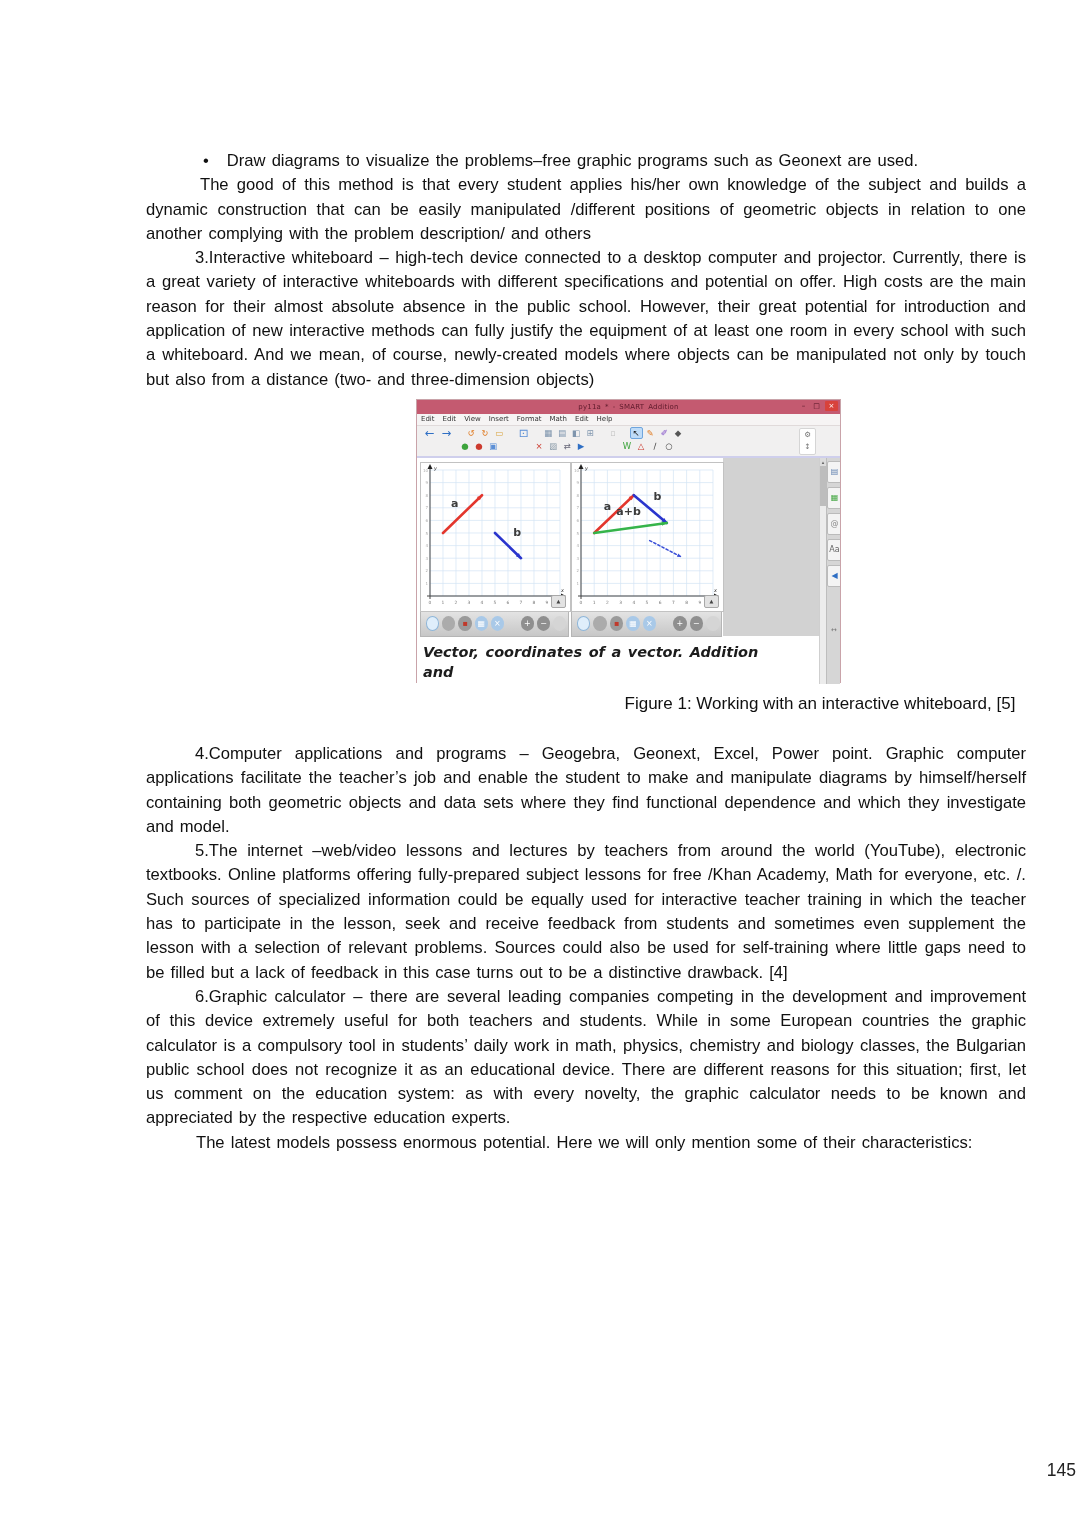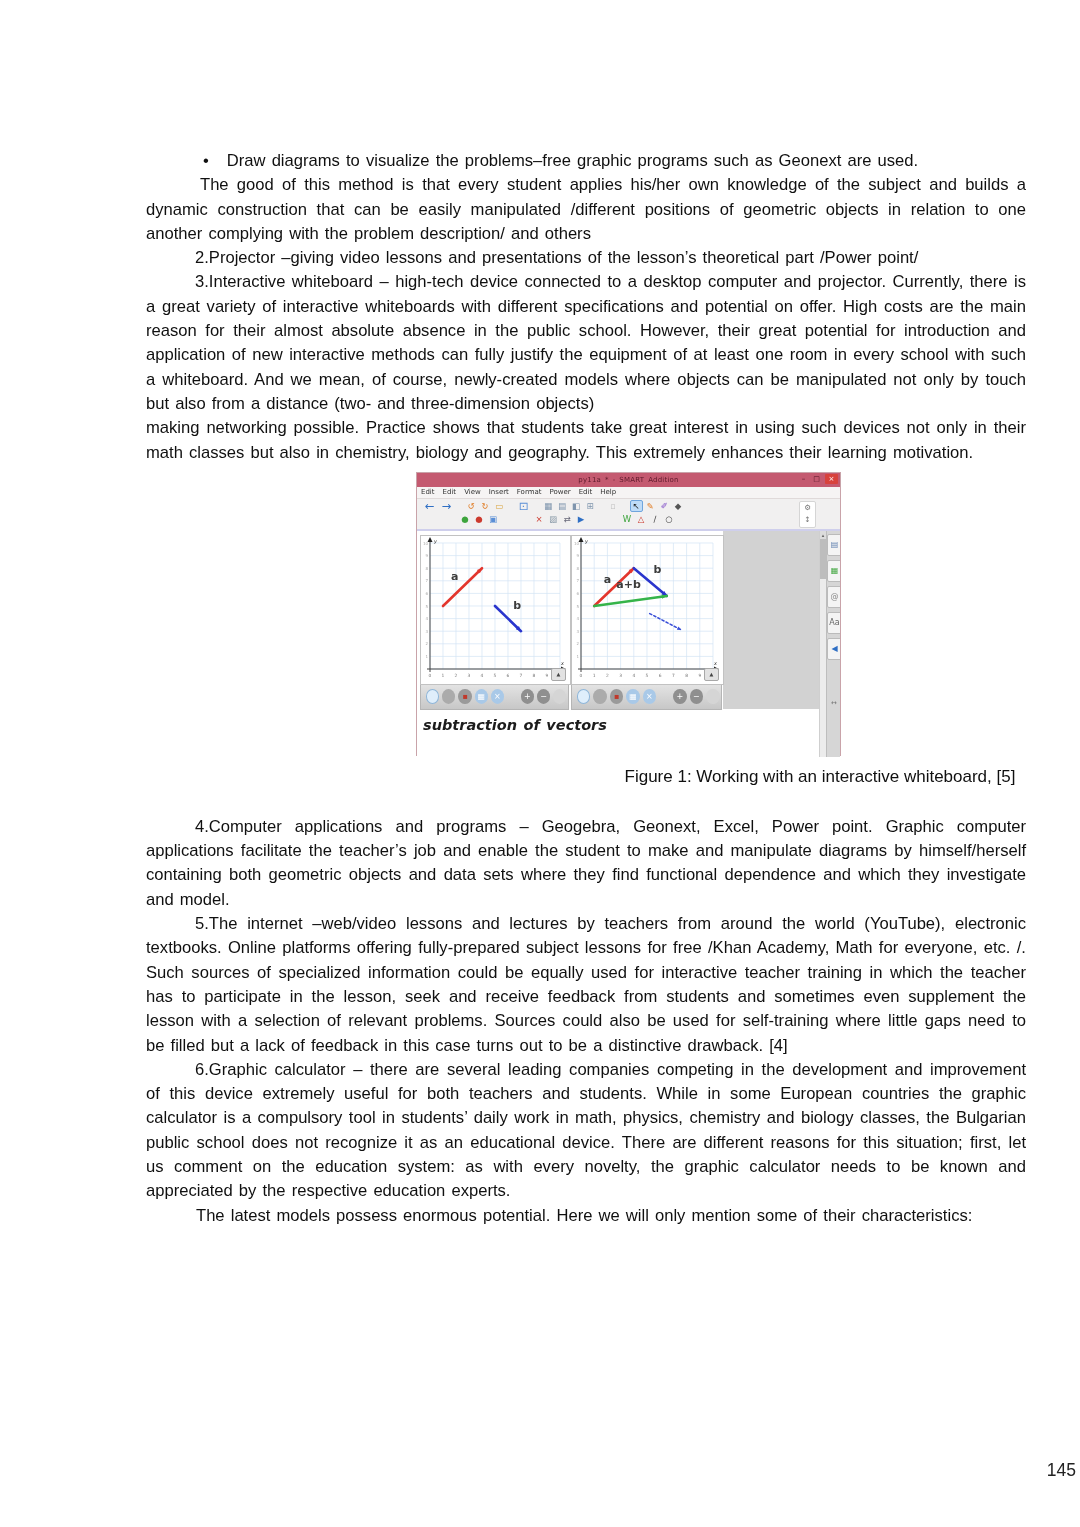--- a/index.html
+++ b/index.html
@@ -65,41 +65,39 @@
   .pagenum{position:absolute;right:50px;top:1460px;font-size:17.5px;color:#222;}
 </style>
 </head>
 <body>
 
 <div class="page">
 
   <div class="doc">
     <p class="p-bullet"><span class="bullet">•</span><span>Draw diagrams to visualize the problems–free graphic programs such as Geonext are used.</span></p>
     <p class="p-good">The good of this method is that every student applies his/her own knowledge of the subject and builds a dynamic construction that can be easily manipulated /different positions of geometric objects in relation to one another complying with the problem description/ and others</p>
-    <p class="p-num">2.Projector –giving video lessons and presentations of the lesson’s theoretical part /Power point/</p>
     <p class="p-num">3.Interactive whiteboard – high-tech device connected to a desktop computer and projector. Currently, there is a great variety of interactive whiteboards with different specifications and potential on offer. High costs are the main reason for their almost absolute absence in the public school. However, their great potential for introduction and application of new interactive methods can fully justify the equipment of at least one room in every school with such a whiteboard. And we mean, of course, newly-created models where objects can be manipulated not only by touch but also from a distance (two- and three-dimension objects)</p>
-    <p class="p-flush">making networking possible. Practice shows that students take great interest in using such devices not only in their math classes but also in chemistry, biology and geography. This extremely enhances their learning motivation.</p>
 
     <div class="fig-wrap">
       <div class="fig-window">
         <div class="titlebar">
           <span class="title">py11a * - SMART Addition</span>
           <span class="winbtns">
             <span class="wb">–</span>
             <span class="wb">□</span>
             <span class="wb close">×</span>
           </span>
         </div>
         <div class="menubar">
             <span class="menu-item">Edit</span>
             <span class="menu-item">Edit</span>
             <span class="menu-item">View</span>
             <span class="menu-item">Insert</span>
             <span class="menu-item">Format</span>
-            <span class="menu-item">Power</span>
+            <span class="menu-item">Math</span>
             <span class="menu-item">Edit</span>
             <span class="menu-item">Help</span>
           </div>
         <div class="toolbar">
           <div class="tb-row">
               <span class="tb-icon big" style="color: rgb(47, 111, 196);">←</span>
               <span class="tb-icon big" style="color: rgb(47, 111, 196);">→</span>
               <span class="tb-icon spacer"></span>
               <span class="tb-icon" style="color: rgb(224, 123, 34);">↺</span>
               <span class="tb-icon" style="color: rgb(224, 123, 34);">↻</span>
@@ -289,20 +287,21 @@
                 <span class="circle-btn" style="color: rgb(192, 57, 43); background: rgb(154, 154, 154);">▪</span>
                 <span class="circle-btn" style="color: rgb(255, 255, 255); background: rgb(169, 201, 232);">▦</span>
                 <span class="circle-btn" style="color: rgb(255, 255, 255); background: rgb(169, 201, 232);">×</span>
                 <span class="circle-btn spacer"></span>
                 <span class="circle-btn" style="color: rgb(255, 255, 255); background: rgb(143, 143, 143);">+</span>
                 <span class="circle-btn" style="color: rgb(255, 255, 255); background: rgb(143, 143, 143);">−</span>
                 <span class="circle-btn" style="background: rgb(213, 213, 213);"></span>
               </div>
           </div>
           <div class="handwriting">
+            <div>Vector, coordinates of a vector. Addition and</div>
             <div>subtraction of vectors</div>
           </div>
           <div class="vscroll">
             <span class="arr">▴</span>
             <span class="thumb"></span>
           </div>
           <div class="side-tabs">
               <span class="side-tab" style="color: rgb(85, 119, 170);">▤</span>
               <span class="side-tab" style="color: rgb(61, 164, 60);">▦</span>
               <span class="side-tab" style="color: rgb(136, 136, 136);">@</span>

